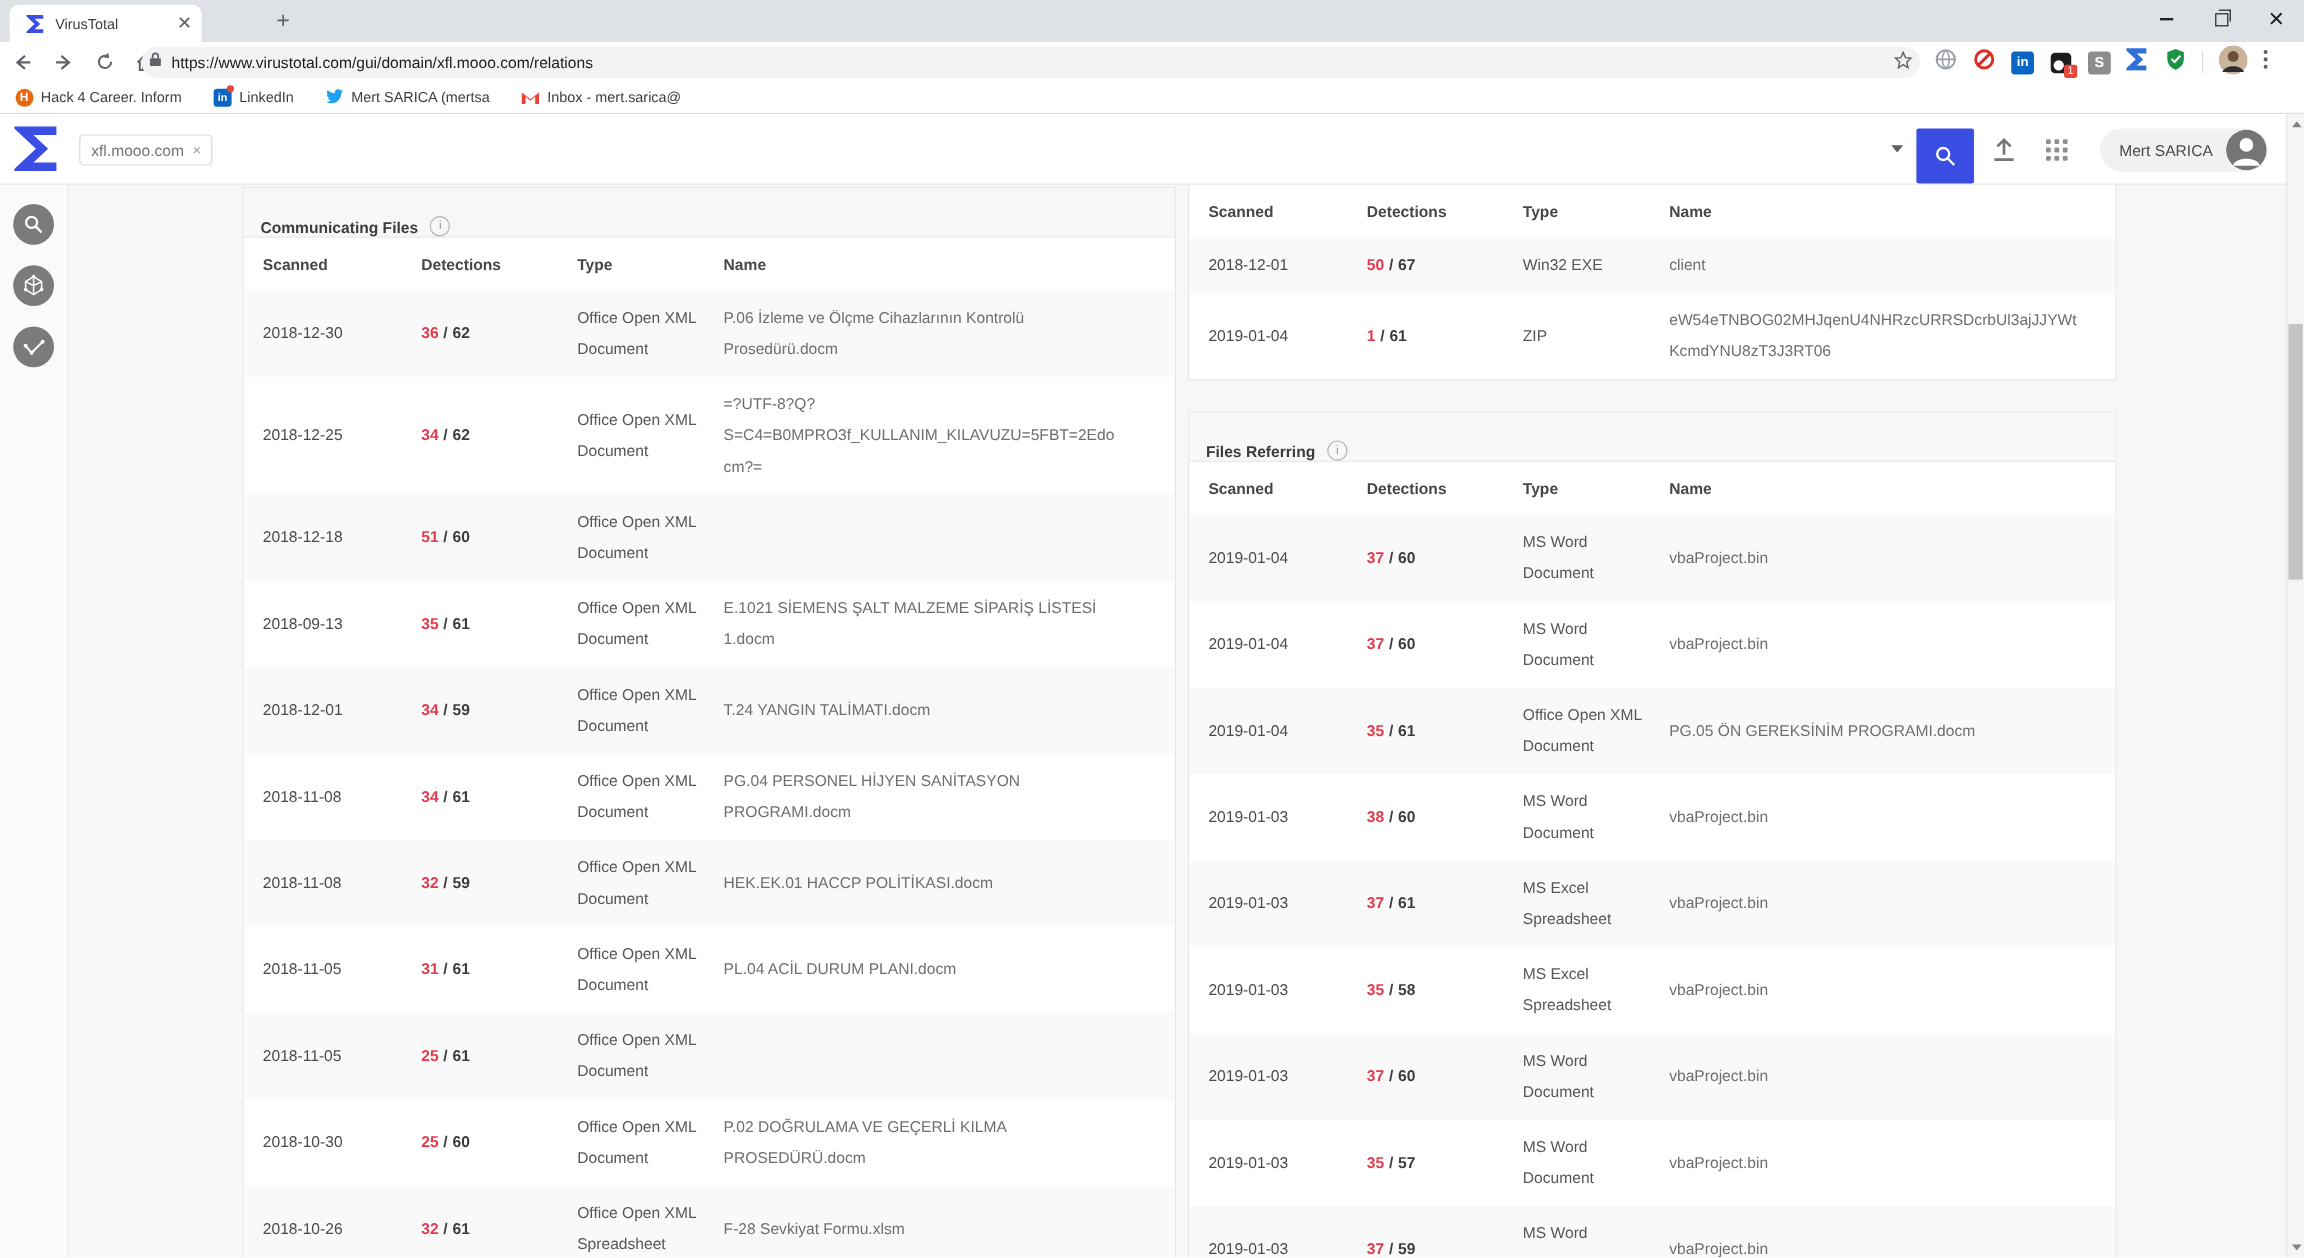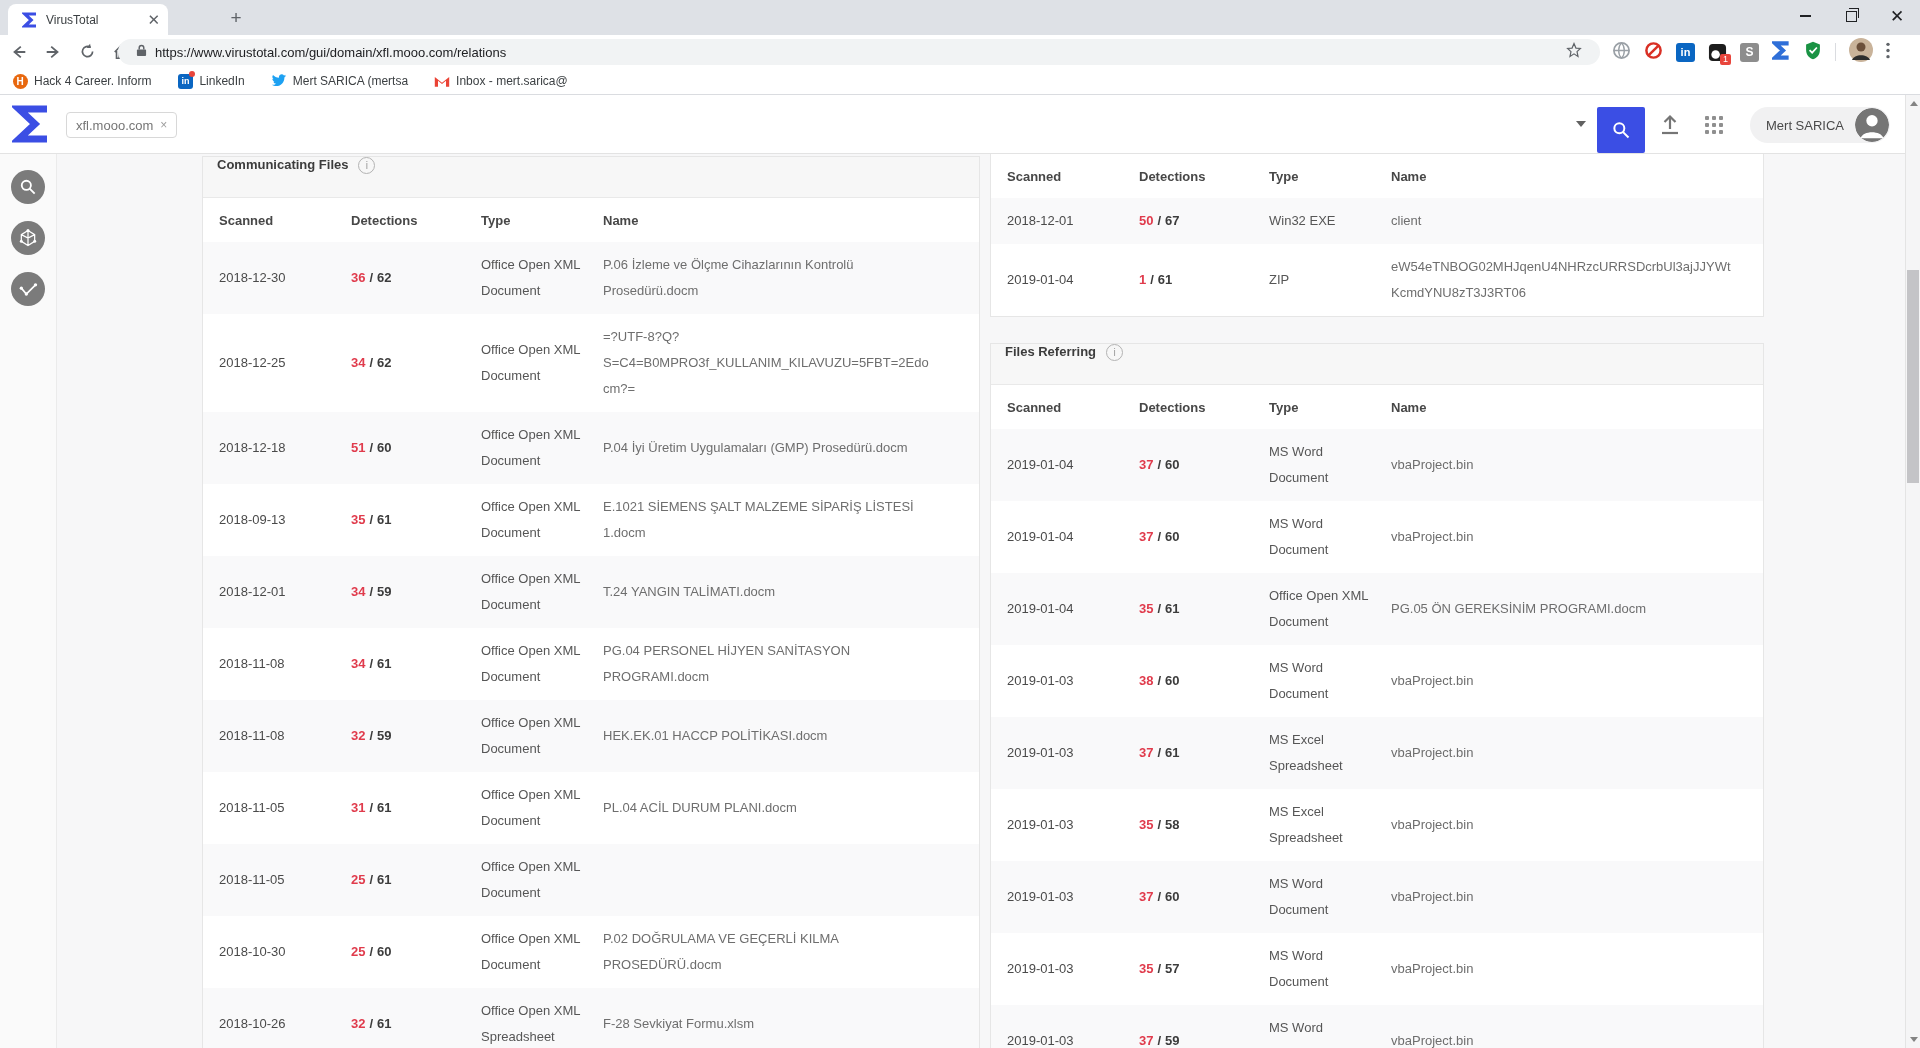--- a/index.html
+++ b/index.html
@@ -16,21 +16,21 @@
   .win-controls{position:absolute;right:0;top:0;height:32px;display:flex;}
   .win-btn{width:46px;height:32px;display:flex;align-items:center;justify-content:center;color:#202124;}
   .min-glyph{width:11px;height:1.5px;background:#202124;display:block;}
   .restore-glyph{width:9px;height:9px;border:1.4px solid #202124;position:relative;background:#dee1e6;}
   .restore-glyph:before{content:"";position:absolute;left:2px;top:-4px;width:9px;height:9px;border:1.4px solid #202124;
         border-left:none;border-bottom:none;}
   .close-glyph{font-size:17px;line-height:17px;color:#202124;}
   .toolbar{position:absolute;left:0;top:35px;width:1920px;height:33px;background:#fff;display:flex;align-items:center;}
   .navbtn{width:30px;height:30px;display:flex;align-items:center;justify-content:center;margin-left:4px;}
   .omnibox{position:absolute;left:118px;top:4px;width:1482px;height:26px;background:#f1f3f4;border-radius:13px;
-           display:flex;align-items:center;padding:0 18px;box-sizing:border-box;}
+           display:flex;align-items:center;padding:0 6px;box-sizing:border-box;}
   .url-text{font-size:13px;color:#202124;margin-left:8px;flex:1;white-space:nowrap;overflow:hidden;}
   .ext-row{position:absolute;left:1612px;top:2px;height:30px;display:flex;align-items:center;gap:13px;}
   .ext-sep{width:1px;height:18px;background:#dadce0;}
   .bookmarks{position:absolute;left:0;top:68px;width:1920px;height:27px;background:#fff;border-bottom:1px solid #dadce0;
              box-sizing:border-box;display:flex;align-items:center;padding-left:12px;gap:26px;}
   .bm-item{display:flex;align-items:center;gap:6px;font-size:12px;color:#3c4043;white-space:nowrap;}
   .bm-ico{width:16px;height:16px;display:inline-flex;align-items:center;justify-content:center;position:relative;}
   .li-sq{width:15px;height:15px;background:#0a66c2;border-radius:3px;color:#fff;font-size:9px;font-weight:bold;
          display:flex;align-items:center;justify-content:center;}
   .li-dot{position:absolute;right:-2px;top:-2px;width:6px;height:6px;border-radius:50%;background:#e8453c;}
@@ -53,21 +53,21 @@
   .user-pill{position:absolute;left:1750px;top:12px;width:140px;height:36px;background:#f1f1f2;border-radius:18px;
              display:flex;align-items:center;}
   .user-name{font-size:13px;color:#4a4a4a;padding-left:16px;flex:1;}
   .user-avatar{width:34px;height:34px;border-radius:50%;overflow:hidden;margin-right:1px;}
   
   .content{position:absolute;left:0;top:154px;width:1920px;bottom:0;background:#f7f7f8;overflow:hidden;}
   .rail{position:absolute;left:0;top:0;width:57px;height:100%;background:#fafafa;border-right:1px solid #ebebeb;
         box-sizing:border-box;display:flex;flex-direction:column;align-items:center;padding-top:16px;gap:17px;}
   .rail-ico{width:34px;height:34px;border-radius:50%;background:#7b7b7b;display:flex;align-items:center;justify-content:center;}
   .card{background:#fff;border:1px solid #e6e6e6;box-sizing:border-box;}
-  .card-strip{background:#f7f7f7;border-bottom:1px solid #e9e9e9;height:40px;display:flex;align-items:flex-start;
+  .card-strip{background:#f7f7f7;border-bottom:1px solid #e9e9e9;height:40px;display:flex;align-items:flex-end;
               gap:10px;padding:0 14px;font-size:13px;font-weight:bold;color:#3c3c3c;}
   .info-ico{width:15px;height:15px;border:1px solid #b3b3b3;border-radius:50%;color:#9a9a9a;font-size:10px;
             display:inline-flex;align-items:center;justify-content:center;font-weight:normal;}
   .left-col{position:absolute;left:202px;top:2px;width:778px;}
   .right-col{position:absolute;left:990px;top:0;width:774px;}
   .t-head{display:grid;grid-template-columns:132px 130px 122px 1fr;padding:14px 30px 12px 16px;
           font-size:13px;font-weight:bold;color:#474747;line-height:18px;}
   .t-row{display:grid;grid-template-columns:132px 130px 122px 1fr;padding:10px 30px 10px 16px;
          align-items:center;font-size:13px;line-height:26px;}
   .t-row:nth-of-type(odd){background:#f9f9fa;}
@@ -336,21 +336,20 @@
             <span class="cell-name">=?UTF-8?Q?
 S=C4=B0MPRO3f_KULLANIM_KILAVUZU=5FBT=2Edo
 cm?=</span>
           </div>
 
           <div class="t-row">
             <span class="cell-scan">2018-12-18</span>
             <span class="cell-det"><span class="det-num">51</span><span class="det-sep">/</span><span class="det-total">60</span></span>
             <span class="cell-type">Office Open XML
 Document</span>
-            <span class="cell-name">P.04 İyi Üretim Uygulamaları (GMP) Prosedürü.docm</span>
           </div>
 
           <div class="t-row">
             <span class="cell-scan">2018-09-13</span>
             <span class="cell-det"><span class="det-num">35</span><span class="det-sep">/</span><span class="det-total">61</span></span>
             <span class="cell-type">Office Open XML
 Document</span>
             <span class="cell-name">E.1021 SİEMENS ŞALT MALZEME SİPARİŞ LİSTESİ
 1.docm</span>
           </div>

